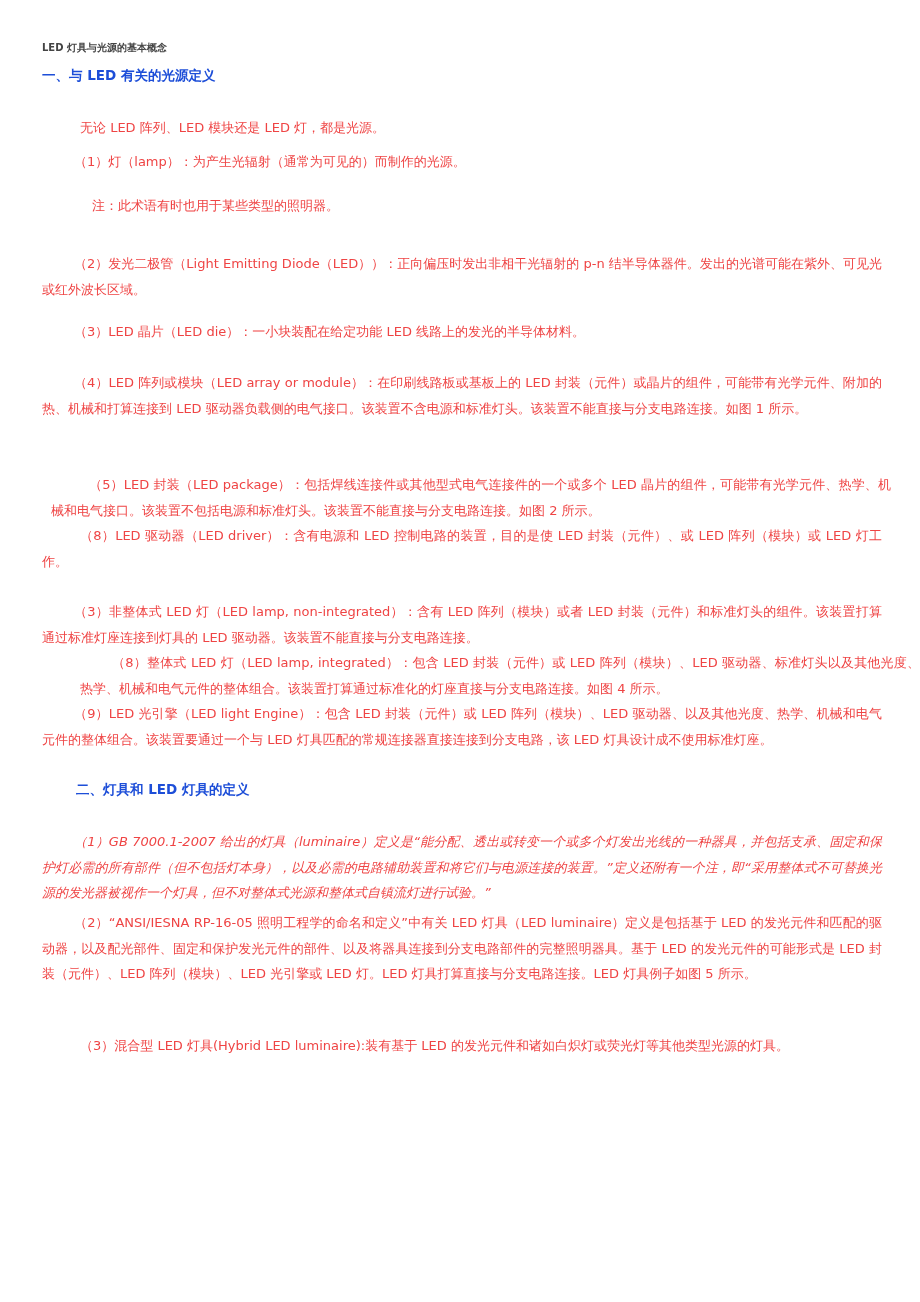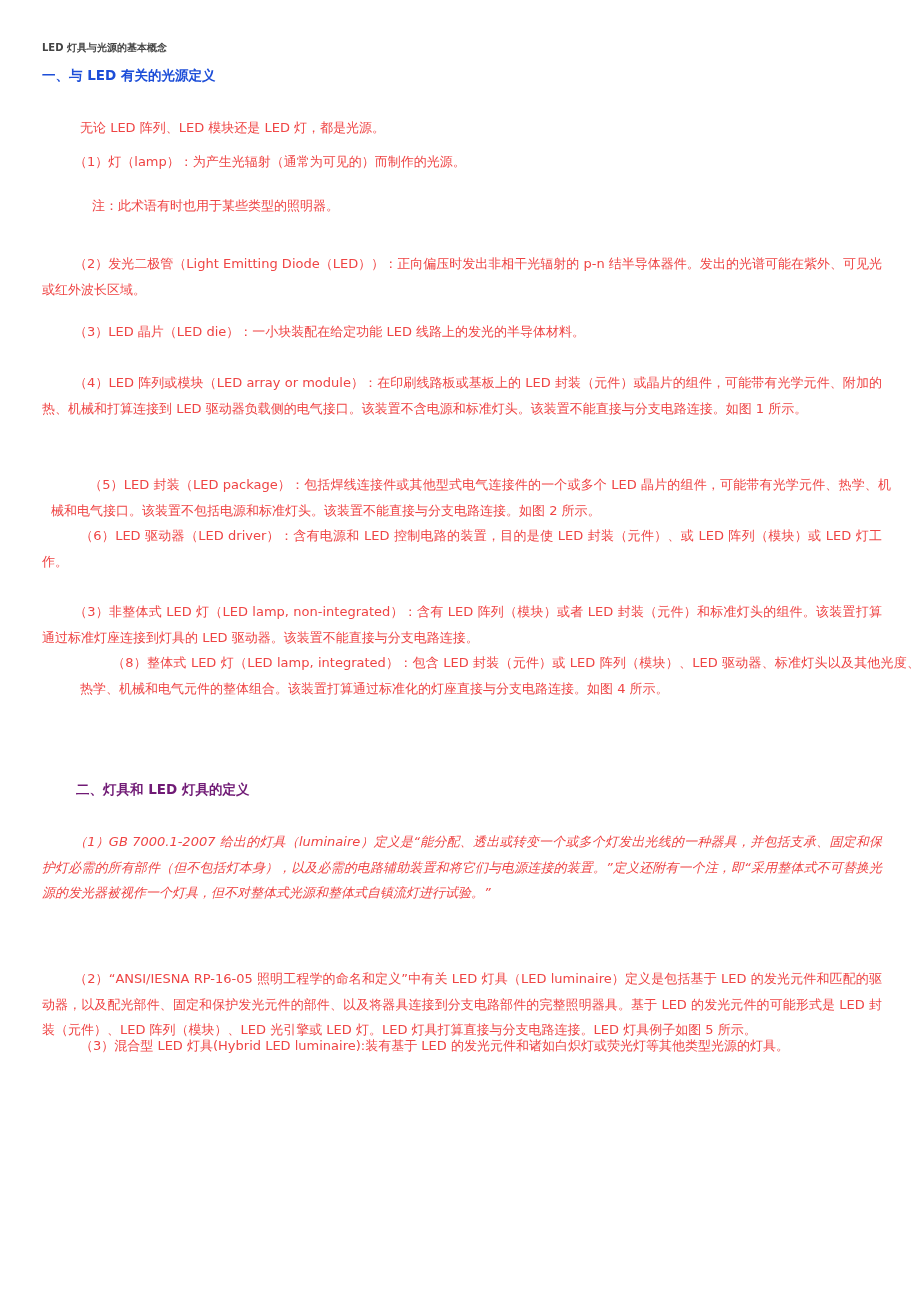--- a/index.html
+++ b/index.html
@@ -12,21 +12,21 @@
   .doc-title {
     position: absolute; left: 42px; top: 41px;
     font-size: 10px; font-weight: bold; color: #444444; letter-spacing: 0;
   }
   .section-h1 {
     position: absolute; left: 42px; top: 67px;
     font-size: 13.5px; font-weight: bold; color: #1d4ed8;
   }
   .section-h2 {
     position: absolute; left: 76px; top: 781px;
-    font-size: 13.5px; font-weight: bold; color: #701a75;
+    font-size: 13.5px; font-weight: bold; color: #1d4ed8;
   }
   .para {
     position: absolute; left: 42px; width: 840px;
     font-size: 13px; line-height: 25.5px; color: #ef4444;
     text-align: justify;
     text-indent: 32px;
     margin: 0;
   }
   .para.indent-none { text-indent: 0; left: 68px; width: 820px; margin-left: 24px; }
   .para.indent-more { text-indent: 38px; }
@@ -45,27 +45,28 @@
   <p class="para indent-none" style="top:193px;">注：此术语有时也用于某些类型的照明器。</p>
 
   <p class="para" style="top:243px;margin-top:8px;">（2）发光二极管（Light Emitting Diode（LED））：正向偏压时发出非相干光辐射的 p-n 结半导体器件。发出的光谱可能在紫外、可见光或红外波长区域。</p>
 
   <p class="para" style="top:319px;">（3）LED  晶片（LED die）：一小块装配在给定功能 LED  线路上的发光的半导体材料。</p>
 
   <p class="para" style="top:370px;">（4）LED  阵列或模块（LED array or module）：在印刷线路板或基板上的 LED  封装（元件）或晶片的组件，可能带有光学元件、附加的热、机械和打算连接到 LED  驱动器负载侧的电气接口。该装置不含电源和标准灯头。该装置不能直接与分支电路连接。如图 1  所示。</p>
 
   <p class="para indent-more" style="top:472px;margin-left:9px;">（5）LED  封装（LED package）：包括焊线连接件或其他型式电气连接件的一个或多个 LED  晶片的组件，可能带有光学元件、热学、机械和电气接口。该装置不包括电源和标准灯头。该装置不能直接与分支电路连接。如图 2  所示。</p>
 
-  <p class="para indent-more" style="top:523px;">（6）LED  驱动器（LED driver）：含有电源和 LED  控制电路的装置，目的是使 LED  封装（元件）、或 LED  阵列（模块）或 LED 灯工作。</p>
+  <p class="para indent-more" style="top:523px;">（8）LED  驱动器（LED driver）：含有电源和 LED  控制电路的装置，目的是使 LED  封装（元件）、或 LED  阵列（模块）或 LED 灯工作。</p>
 
   <p class="para" style="top:599px;">（3）非整体式 LED  灯（LED lamp, non-integrated）：含有 LED  阵列（模块）或者 LED 封装（元件）和标准灯头的组件。该装置打算通过标准灯座连接到灯具的 LED  驱动器。该装置不能直接与分支电路连接。</p>
 
   <p class="para" style="top:650px;margin-left:38px;">（8）整体式 LED  灯（LED lamp, integrated）：包含 LED  封装（元件）或 LED  阵列（模块）、LED  驱动器、标准灯头以及其他光度、热学、机械和电气元件的整体组合。该装置打算通过标准化的灯座直接与分支电路连接。如图 4  所示。</p>
 
+  <p class="para" style="top:701px;">（9）LED  光引擎（LED light Engine）：包含 LED  封装（元件）或 LED  阵列（模块）、LED  驱动器、以及其他光度、热学、机械和电气元件的整体组合。该装置要通过一个与 LED 灯具匹配的常规连接器直接连接到分支电路，该 LED  灯具设计成不使用标准灯座。</p>
 
   <div class="section-h2">二、灯具和 LED  灯具的定义</div>
 
   <p class="para" style="top:829px;font-style:italic;">（1）GB 7000.1-2007  给出的灯具（luminaire）定义是“能分配、透出或转变一个或多个灯发出光线的一种器具，并包括支承、固定和保护灯必需的所有部件（但不包括灯本身），以及必需的电路辅助装置和将它们与电源连接的装置。”定义还附有一个注，即“采用整体式不可替换光源的发光器被视作一个灯具，但不对整体式光源和整体式自镇流灯进行试验。”</p>
 
-  <p class="para" style="top:966px;">（2）“ANSI/IESNA RP-16-05  照明工程学的命名和定义”中有关 LED  灯具（LED   luminaire）定义是包括基于 LED  的发光元件和匹配的驱动器，以及配光部件、固定和保护发光元件的部件、以及将器具连接到分支电路部件的完整照明器具。基于 LED  的发光元件的可能形式是 LED  封装（元件）、LED  阵列（模块）、LED  光引擎或 LED  灯。LED  灯具打算直接与分支电路连接。LED  灯具例子如图 5  所示。</p>
+  <p class="para" style="top:910px;">（2）“ANSI/IESNA RP-16-05  照明工程学的命名和定义”中有关 LED  灯具（LED   luminaire）定义是包括基于 LED  的发光元件和匹配的驱动器，以及配光部件、固定和保护发光元件的部件、以及将器具连接到分支电路部件的完整照明器具。基于 LED  的发光元件的可能形式是 LED  封装（元件）、LED  阵列（模块）、LED  光引擎或 LED  灯。LED  灯具打算直接与分支电路连接。LED  灯具例子如图 5  所示。</p>
 
   <p class="para indent-more" style="top:1033px;">（3）混合型 LED  灯具(Hybrid LED luminaire):装有基于 LED  的发光元件和诸如白炽灯或荧光灯等其他类型光源的灯具。</p>
 </div>
 
 </body></html>

